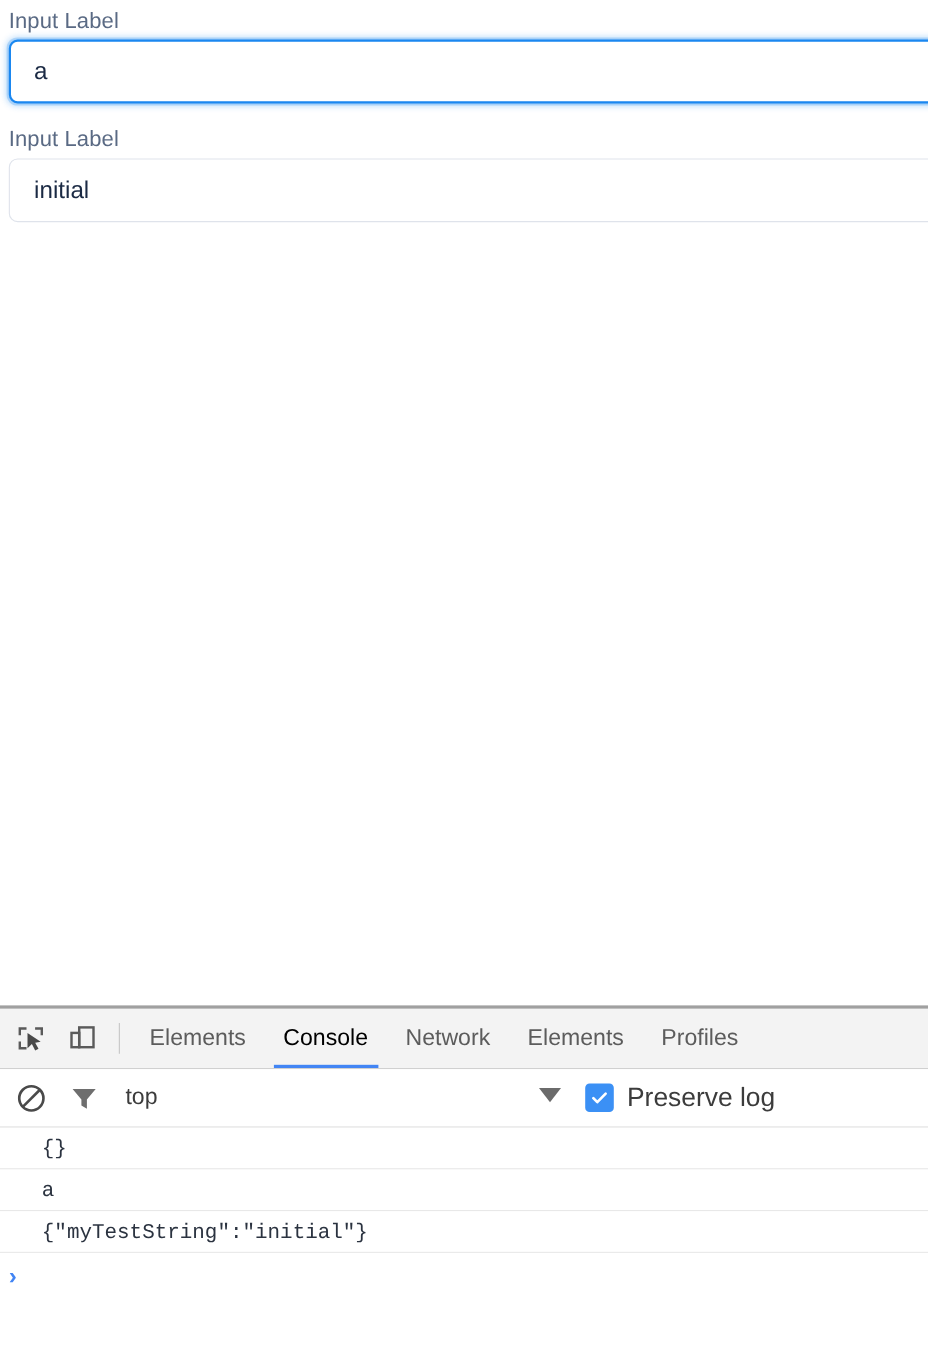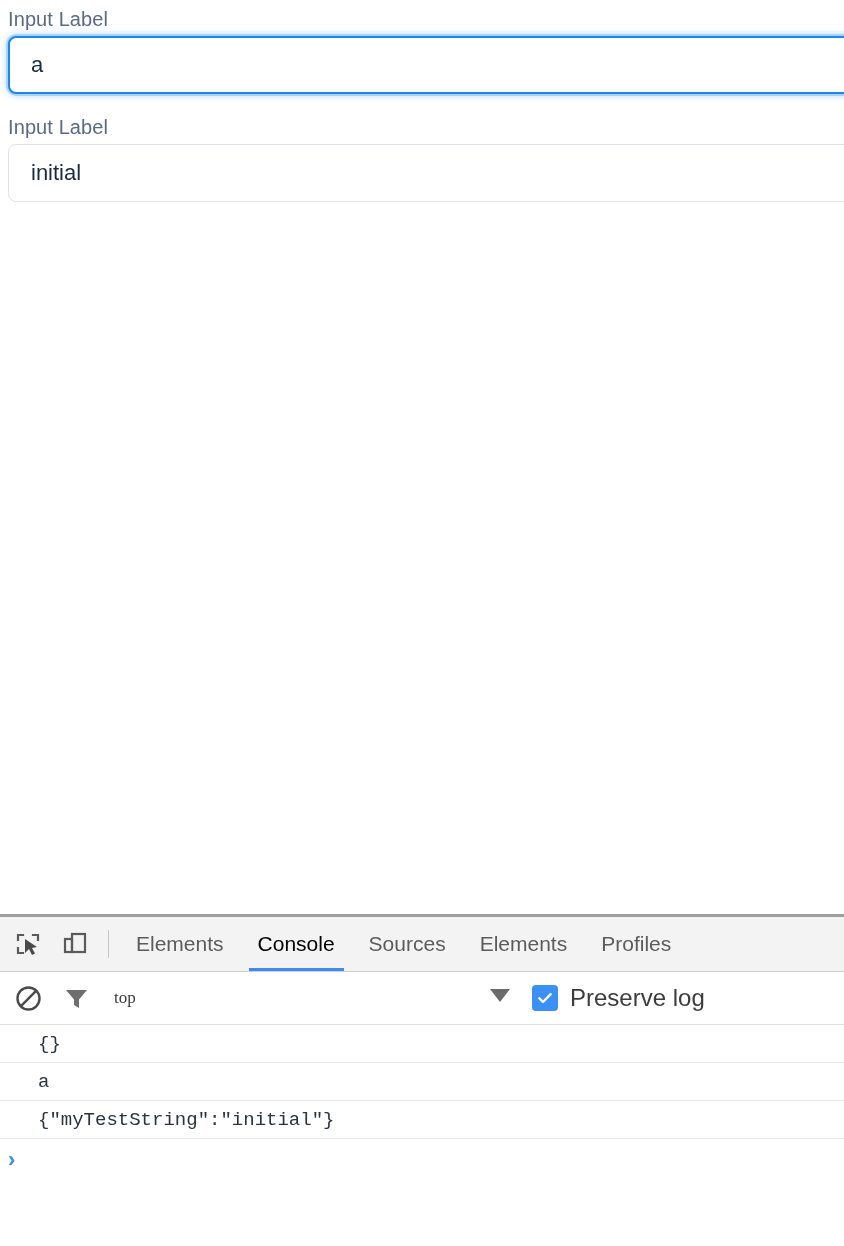--- a/index.html
+++ b/index.html
@@ -147,22 +147,22 @@
     width: 40px;
     height: 40px;
     display: flex;
     align-items: center;
     justify-content: center;
     margin-left: 8px;
     cursor: pointer;
     flex: 0 0 auto;
   }
   .fb-context {
-    font-family: Liberation Serif, serif;
-    font-size: 17px;
+    font-family: Liberation Sans, sans-serif;
+    font-size: 21px;
     color: #3c3c3c;
     margin-left: 18px;
     cursor: pointer;
     flex: 0 0 auto;
   }
   .fb-caret {
     position: absolute;
     left: 490px;
     top: 17px;
     width: 0; height: 0;
@@ -266,21 +266,21 @@
       <svg width="26" height="26" viewBox="0 0 26 26">
         <rect x="10" y="3" width="13" height="18" fill="none" stroke="#5a5a5a" stroke-width="2.2"></rect>
         <rect x="3" y="8" width="7" height="13" fill="none" stroke="#5a5a5a" stroke-width="2.2"></rect>
       </svg>
     </div>
 
     <div class="dt-sep"></div>
 
     <div class="dt-tab">Elements</div>
     <div class="dt-tab active">Console</div>
-    <div class="dt-tab">Sources</div>
+    <div class="dt-tab">Network</div>
     <div class="dt-tab">Elements</div>
     <div class="dt-tab">Profiles</div>
   </div>
 
   <div class="dt-filterbar">
 
     <div class="fb-icon">
       <svg width="27" height="27" viewBox="0 0 27 27">
         <circle cx="13.5" cy="13.5" r="11" fill="none" stroke="#4a4a4a" stroke-width="2.4"></circle>
         <line x1="5.7" y1="21.3" x2="21.3" y2="5.7" stroke="#4a4a4a" stroke-width="2.4"></line>

